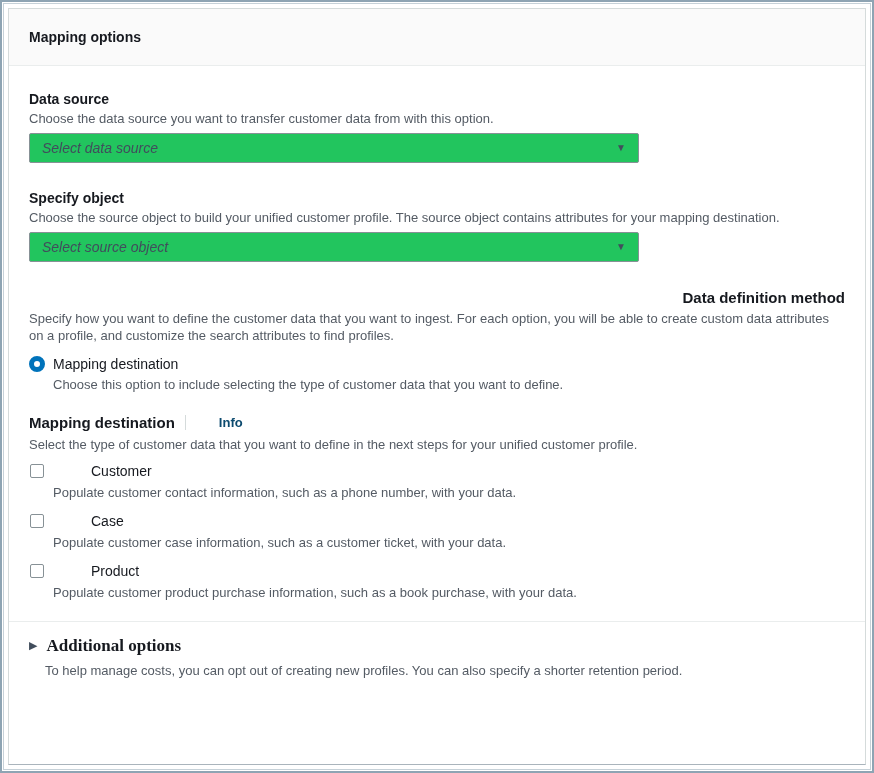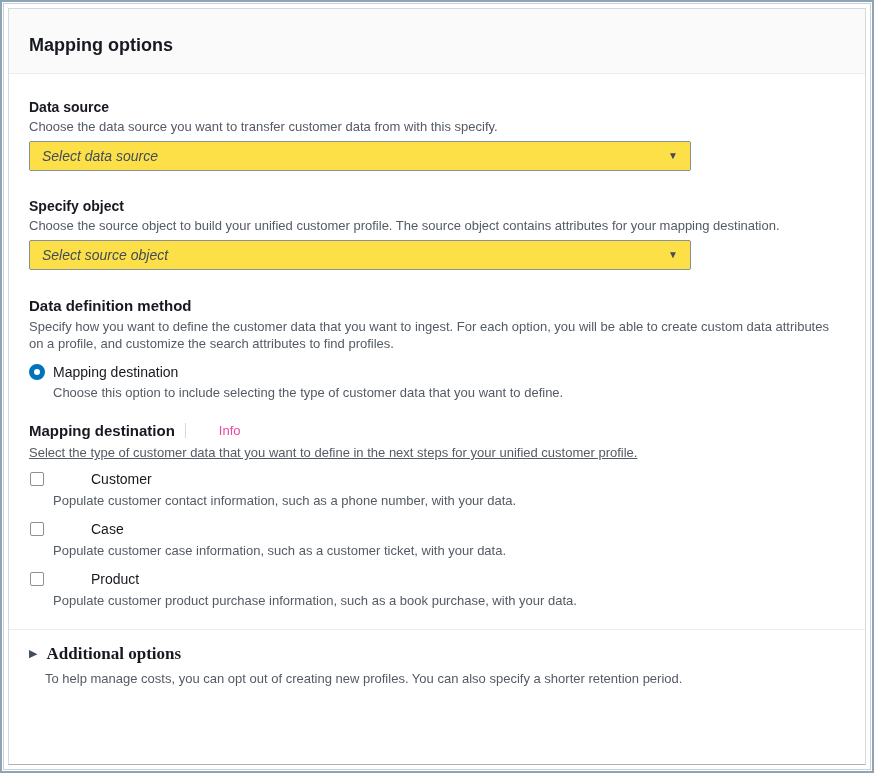--- a/index.html
+++ b/index.html
@@ -19,47 +19,46 @@
     border: 1px solid #d5dbdb;
     border-bottom: 1px solid #aab4bc;
     min-height: 757px;
   }
   .card-header {
     background: #fafafa;
     padding: 16px 20px;
     border-bottom: 1px solid #eaeded;
   }
   .card-title {
-    font-size: 18px;
+    font-size: 14px;
     font-weight: bold;
     line-height: 24px;
     color: #16191f;
-    margin-top: 8px;
   }
   .card-content { padding: 24px 20px 0 20px; }
 
   .field-label {
     font-size: 14px;
     font-weight: bold;
     line-height: 18px;
     margin-bottom: 2px;
     color: #16191f;
   }
   .field-desc {
     font-size: 13px;
     line-height: 17px;
     color: #545b64;
     margin-bottom: 6px;
   }
   .select-box {
-    width: 662px;
+    width: 610px;
     height: 30px;
     border: 1px solid #879196;
     border-radius: 2px;
-    background: #fde047;
+    background: #22c55e;
     display: flex;
     align-items: center;
     justify-content: space-between;
     padding: 0 12px;
     margin-bottom: 26px;
     cursor: pointer;
   }
   .select-placeholder {
     font-style: italic;
     font-size: 14px;
@@ -69,20 +68,21 @@
     font-size: 10px;
     color: #414d5c;
     line-height: 1;
   }
 
   .group-label {
     font-size: 15px;
     font-weight: bold;
     line-height: 19px;
     margin-bottom: 3px;
+    text-align: right;
   }
   .group-desc {
     font-size: 13px;
     line-height: 17px;
     color: #545b64;
     margin-bottom: 11px;
     max-width: 820px;
   }
 
   .option { margin-bottom: 9px; }
@@ -130,27 +130,27 @@
     margin-bottom: 4px;
   }
   .heading-divider {
     width: 1px;
     height: 15px;
     background: #d5dbdb;
     margin: 0 9px 0 10px;
   }
   .info-link {
     font-size: 13px;
-    font-weight: normal;
-    color: #ec4899;
+    font-weight: bold;
+    color: #0c4a6e;
     text-decoration: none;
     cursor: pointer;
     padding-left: 24px;
   }
-  .mapping-desc { margin-bottom: 9px; text-decoration: underline; }
+  .mapping-desc { margin-bottom: 9px; }
 
   .hr {
     border: 0;
     border-top: 1px solid #eaeded;
     margin: 0;
   }
   .expand-section { padding: 14px 20px 18px 20px; }
   .expand-header {
     display: flex;
     align-items: center;
@@ -183,21 +183,21 @@
 <div class="card">
 
   <div class="card-header">
     <div class="card-title">Mapping options</div>
   </div>
 
   <div class="card-content">
 
     <div class="field-group">
       <div class="field-label">Data source</div>
-      <div class="field-desc">Choose the data source you want to transfer customer data from with this specify.</div>
+      <div class="field-desc">Choose the data source you want to transfer customer data from with this option.</div>
       <div class="select-box" role="button">
         <span class="select-placeholder">Select data source</span>
         <span class="select-caret">▼</span>
       </div>
     </div>
 
     <div class="field-group">
       <div class="field-label">Specify object</div>
       <div class="field-desc">Choose the source object to build your unified customer profile. The source object contains attributes for your mapping destination.</div>
       <div class="select-box" role="button">

